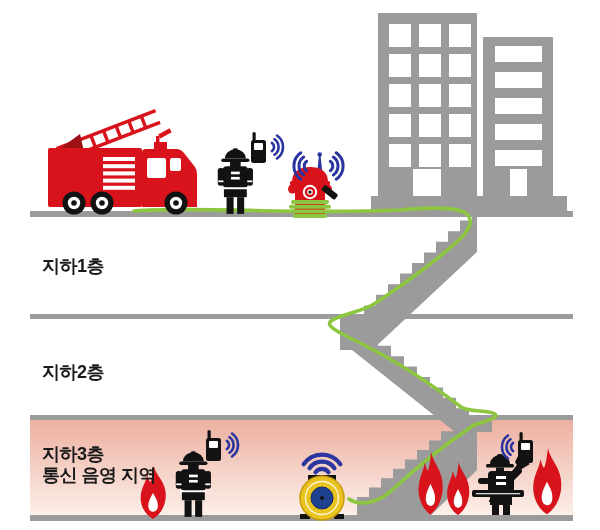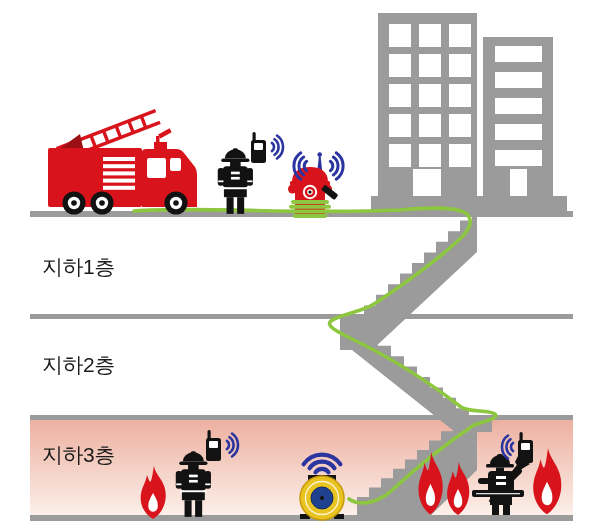--- a/index.html
+++ b/index.html
@@ -1,19 +1,19 @@
 <!DOCTYPE html>
 <html style="--red: #d8131b; --dark_red: #9c0f14; --gray: #9b9b9b; --silhouette: #121212; --cable_green: #8dc63f; --signal_blue: #2a35a0; --reel_yellow: #e9c31f; --reel_blue: #20418f; --zone_pink_top: #ecaf9f; --zone_pink_bottom: #fcf0ea; --label_text: #1a1a1a;"><head>
 <meta charset="utf-8">
 <style>
   html,body{margin:0;padding:0;background:#fff;}
   .stage{position:relative;width:600px;height:530px;background:#fff;overflow:hidden;
          font-family:"Liberation Sans","DejaVu Sans",sans-serif;}
   .scene{position:absolute;left:0;top:0;}
-  .floor-label{position:absolute;font-weight:400;font-size:21px;line-height:21px;
+  .floor-label{position:absolute;font-weight:700;font-size:18px;line-height:21px;
                color:var(--label_text,#1a1a1a);letter-spacing:-0.5px;white-space:nowrap;}
   
   .c-red{fill:var(--red,#d8131b)}
   .c-dred{fill:var(--dark_red,#9c0f14)}
   .c-gray{fill:var(--gray,#9b9b9b)}
   .c-sil{fill:var(--silhouette,#121212)}
   .c-white{fill:#fff}
   .c-green-st{stroke:var(--cable_green,#8dc63f);fill:none;stroke-linecap:round;stroke-linejoin:round}
   .c-green{fill:var(--cable_green,#8dc63f)}
   .c-blue{fill:var(--signal_blue,#2a35a0)}
@@ -241,16 +241,17 @@
   <use href="#radio" transform="translate(518,432)"></use>
   <use href="#waves" transform="translate(516,447) scale(-1,1)"></use>
 
   <use href="#flame" transform="translate(136,466) scale(0.85,1.0)"></use>
   <use href="#flame" transform="translate(414,452) scale(0.82,1.18)"></use>
   <use href="#flame" transform="translate(443,462) scale(0.75,1.0)"></use>
   <use href="#flame" transform="translate(528,448) scale(0.95,1.25)"></use>
 </svg>
 
 <div class="floor-label" style="left:42px;top:256px">지하1층</div>
-<div class="floor-label" style="left:42px;top:354px">지하2층</div>
+<div class="floor-label" style="left:42px;top:362px">지하2층</div>
 <div class="floor-label" style="left:42px;top:444px">지하3층</div>
+<div class="floor-label" style="left:42px;top:465px">통신 음영 지역</div>
 
 </div>
 
 </body></html>

